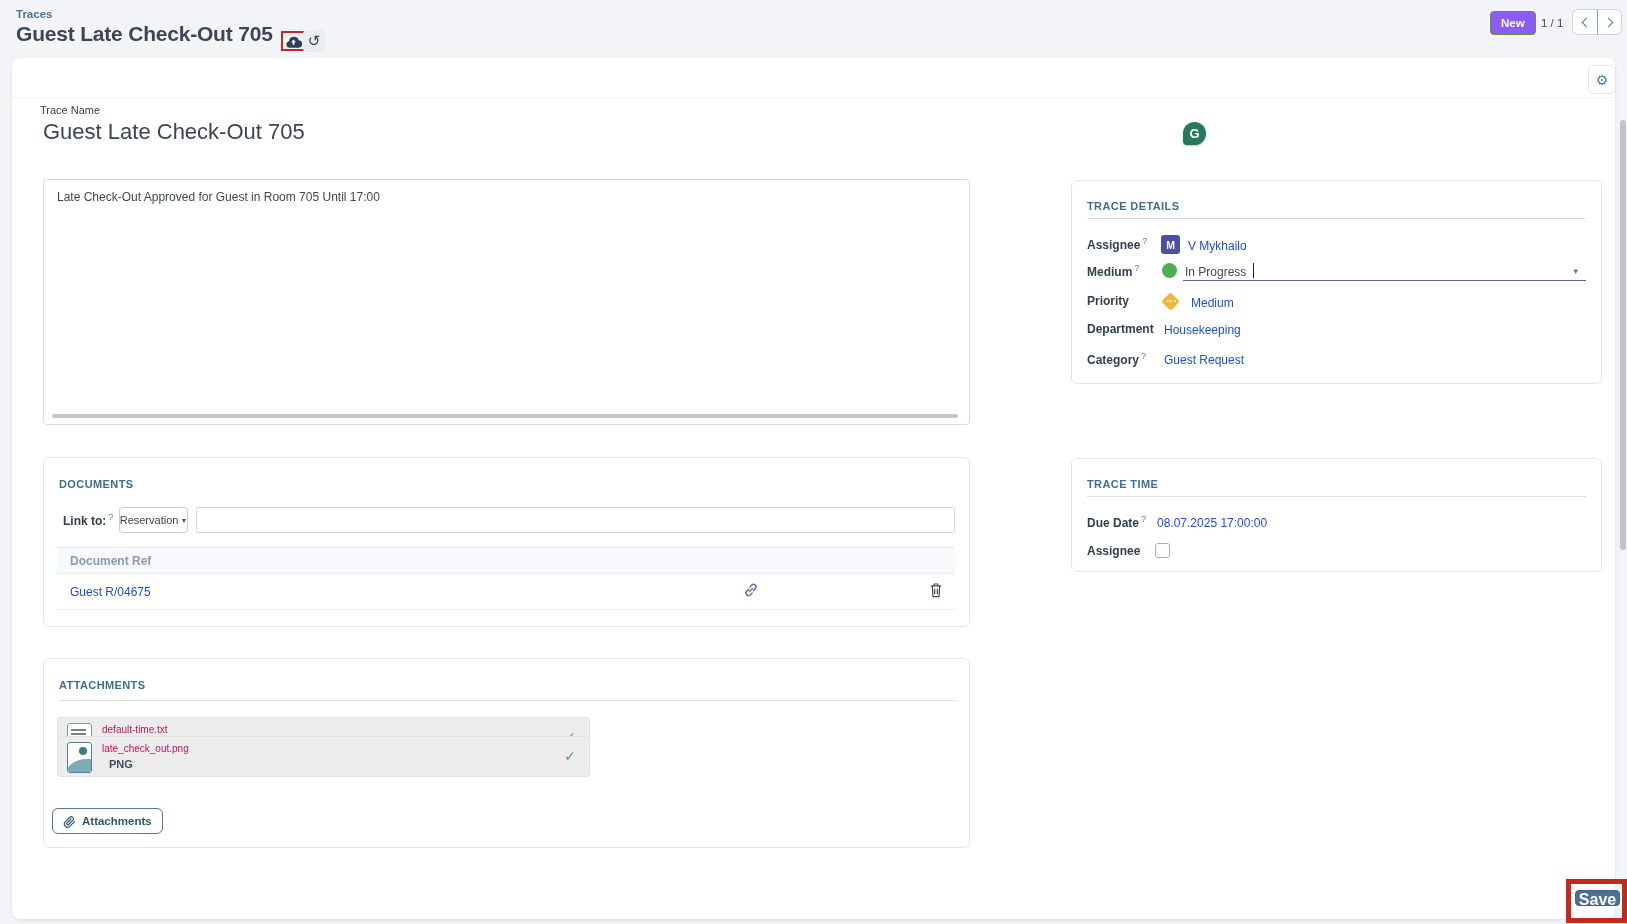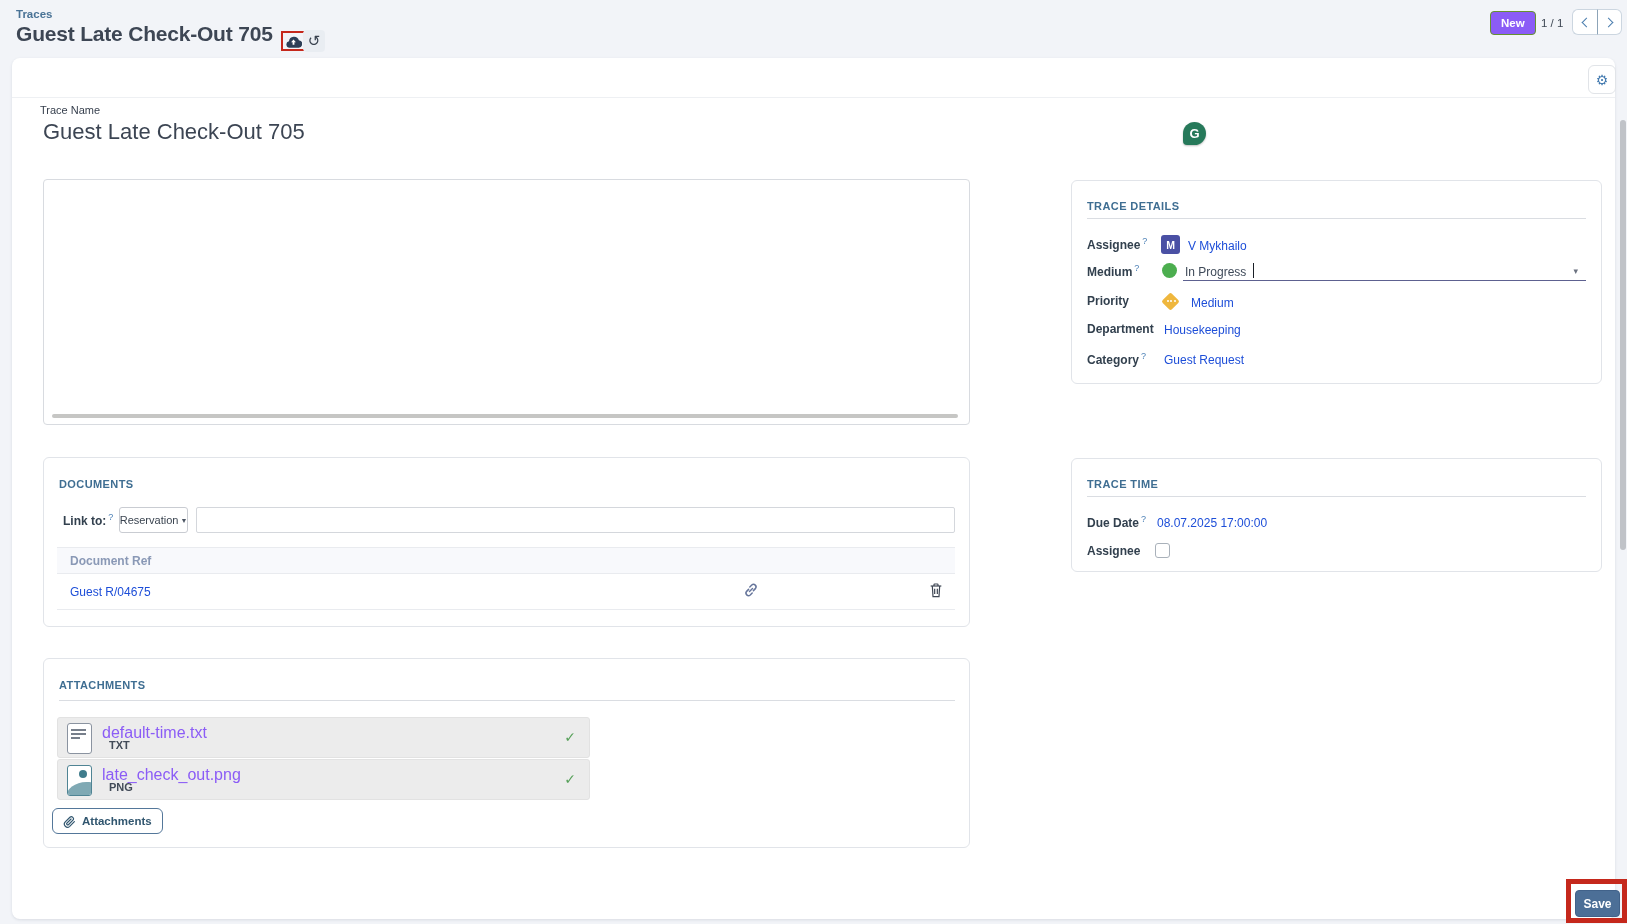--- a/index.html
+++ b/index.html
@@ -58,22 +58,22 @@
   #doc-row-ref { left:70px; top:585px; }
   #doc-link-icon { left:742px; top:581px; width:18px; height:18px; cursor:pointer; }
   #doc-trash-icon { left:928px; top:581px; width:17px; height:18px; cursor:pointer; }
 
   
   #attachments-box { left:43px; top:658px; width:927px; height:190px; }
   #attachments-title { left:59px; top:679px; }
   #attachments-hr { left:59px; top:700px; width:896px; }
   .att-card { position:absolute; left:57px; width:533px; height:41px; background:#ececec; border:1px solid #e2e2e2; border-radius:3px; cursor:pointer; }
   #att-card-1 { top:717px; }
-  #att-card-2 { top:759px; }
-  .att-name { position:absolute; left:44px; top:6px; font-size:16px; color:#8b5cf6; }
+  #att-card-2 { top:736px; }
+  .att-name { position:absolute; left:44px; top:6px; font-size:10px; color:#be185d; }
   .att-type { position:absolute; left:44px; top:21px; font-size:11px; font-weight:700; color:#424b58;margin-left:7px; }
   .att-check { position:absolute; right:13px; top:11px; font-size:14px; font-weight:700; color:#58a15b; }
   .file-icon-txt { position:absolute; left:9px; top:5px; width:25px; height:31px; background:#fff; border:1.5px solid #8a93a0; border-radius:3px; }
   .file-icon-txt i { position:absolute; left:3px; height:2px; background:#777f8b; }
   .file-icon-txt i:nth-child(1){ top:5px;  width:15px; }
   .file-icon-txt i:nth-child(2){ top:9px;  width:15px; }
   .file-icon-txt i:nth-child(3){ top:13px; width:9px; }
   .file-icon-img { position:absolute; left:9px; top:5px; width:25px; height:31px; background:#fff; border:1.5px solid #4f8494; border-radius:3px; overflow:hidden; }
   .file-icon-img .dot { position:absolute; right:4px; top:4px; width:8px; height:8px; border-radius:50%; background:#3f7c8c; }
   .file-icon-img .wave { position:absolute; left:-2px; bottom:-2px; width:29px; height:15px; background:#7fa9b4; border-radius:70% 20% 0 0 / 100% 40% 0 0; }
@@ -110,21 +110,21 @@
   #category-value { left:1164px; top:353px; }
 
   #duedate-label { left:1087px; top:514px; }
   #duedate-value { left:1157px; top:516px; cursor:pointer; }
   #recurrent-label { left:1087px; top:544px; }
   #recurrent-checkbox { left:1155px; top:543px; width:15px; height:15px; background:#fff; border:1px solid #a9b1ba; border-radius:3px; cursor:pointer; }
 
   
   #vscroll-thumb { left:1620px; top:120px; width:6px; height:430px; background:#c0c3c8; border-radius:3px; cursor:grab; }
   #save-redbox { left:1566px; top:879px; width:61px; height:44px; border:5px solid #c5281c; }
-  #save-btn { position:absolute; left:4px; top:6px; width:45px; height:27px; background:#4c6f97; border:1px solid #41628a; border-radius:4px; color:#fff; font-size:12px; font-weight:700; cursor:pointer; }
+  #save-btn { position:absolute; left:4px; top:6px; width:45px; height:16px; background:#4c6f97; border:1px solid #41628a; border-radius:4px; color:#fff; font-size:16px; font-weight:700; cursor:pointer; }
 </style>
 </head>
 <body>
 
 <div id="screen">
 
   <div id="breadcrumb" class="abs">Traces</div>
   <h1 id="page-title" class="abs">Guest Late Check-Out 705</h1>
 
   <div id="cloud-redbox" class="abs">
@@ -150,20 +150,21 @@
 
   <div id="sheet" class="abs"></div>
   <div id="sheet-toolbar" class="abs"></div>
   <button id="gear-btn" class="abs"><span>⚙</span></button>
 
   <div id="trace-name-label" class="abs">Trace Name</div>
   <div id="trace-name-value" class="abs">Guest Late Check-Out 705</div>
   <div id="grammarly" class="abs">G</div>
 
   <div id="description-box" class="abs"></div>
+  <div id="description-text" class="abs">Late Check-Out Approved for Guest in Room 705 Until 17:00</div>
   <div id="description-hscroll" class="abs"></div>
 
   <div id="documents-box" class="abs section-box"></div>
   <div id="documents-title" class="abs section-title">DOCUMENTS</div>
   <div id="linkto-label" class="abs fld-label">
     <span>Link to:</span><span class="help">?</span>
   </div>
   <div id="link-type-select" class="abs">
     <span>Reservation</span>
     <span id="link-type-caret">▼</span>

